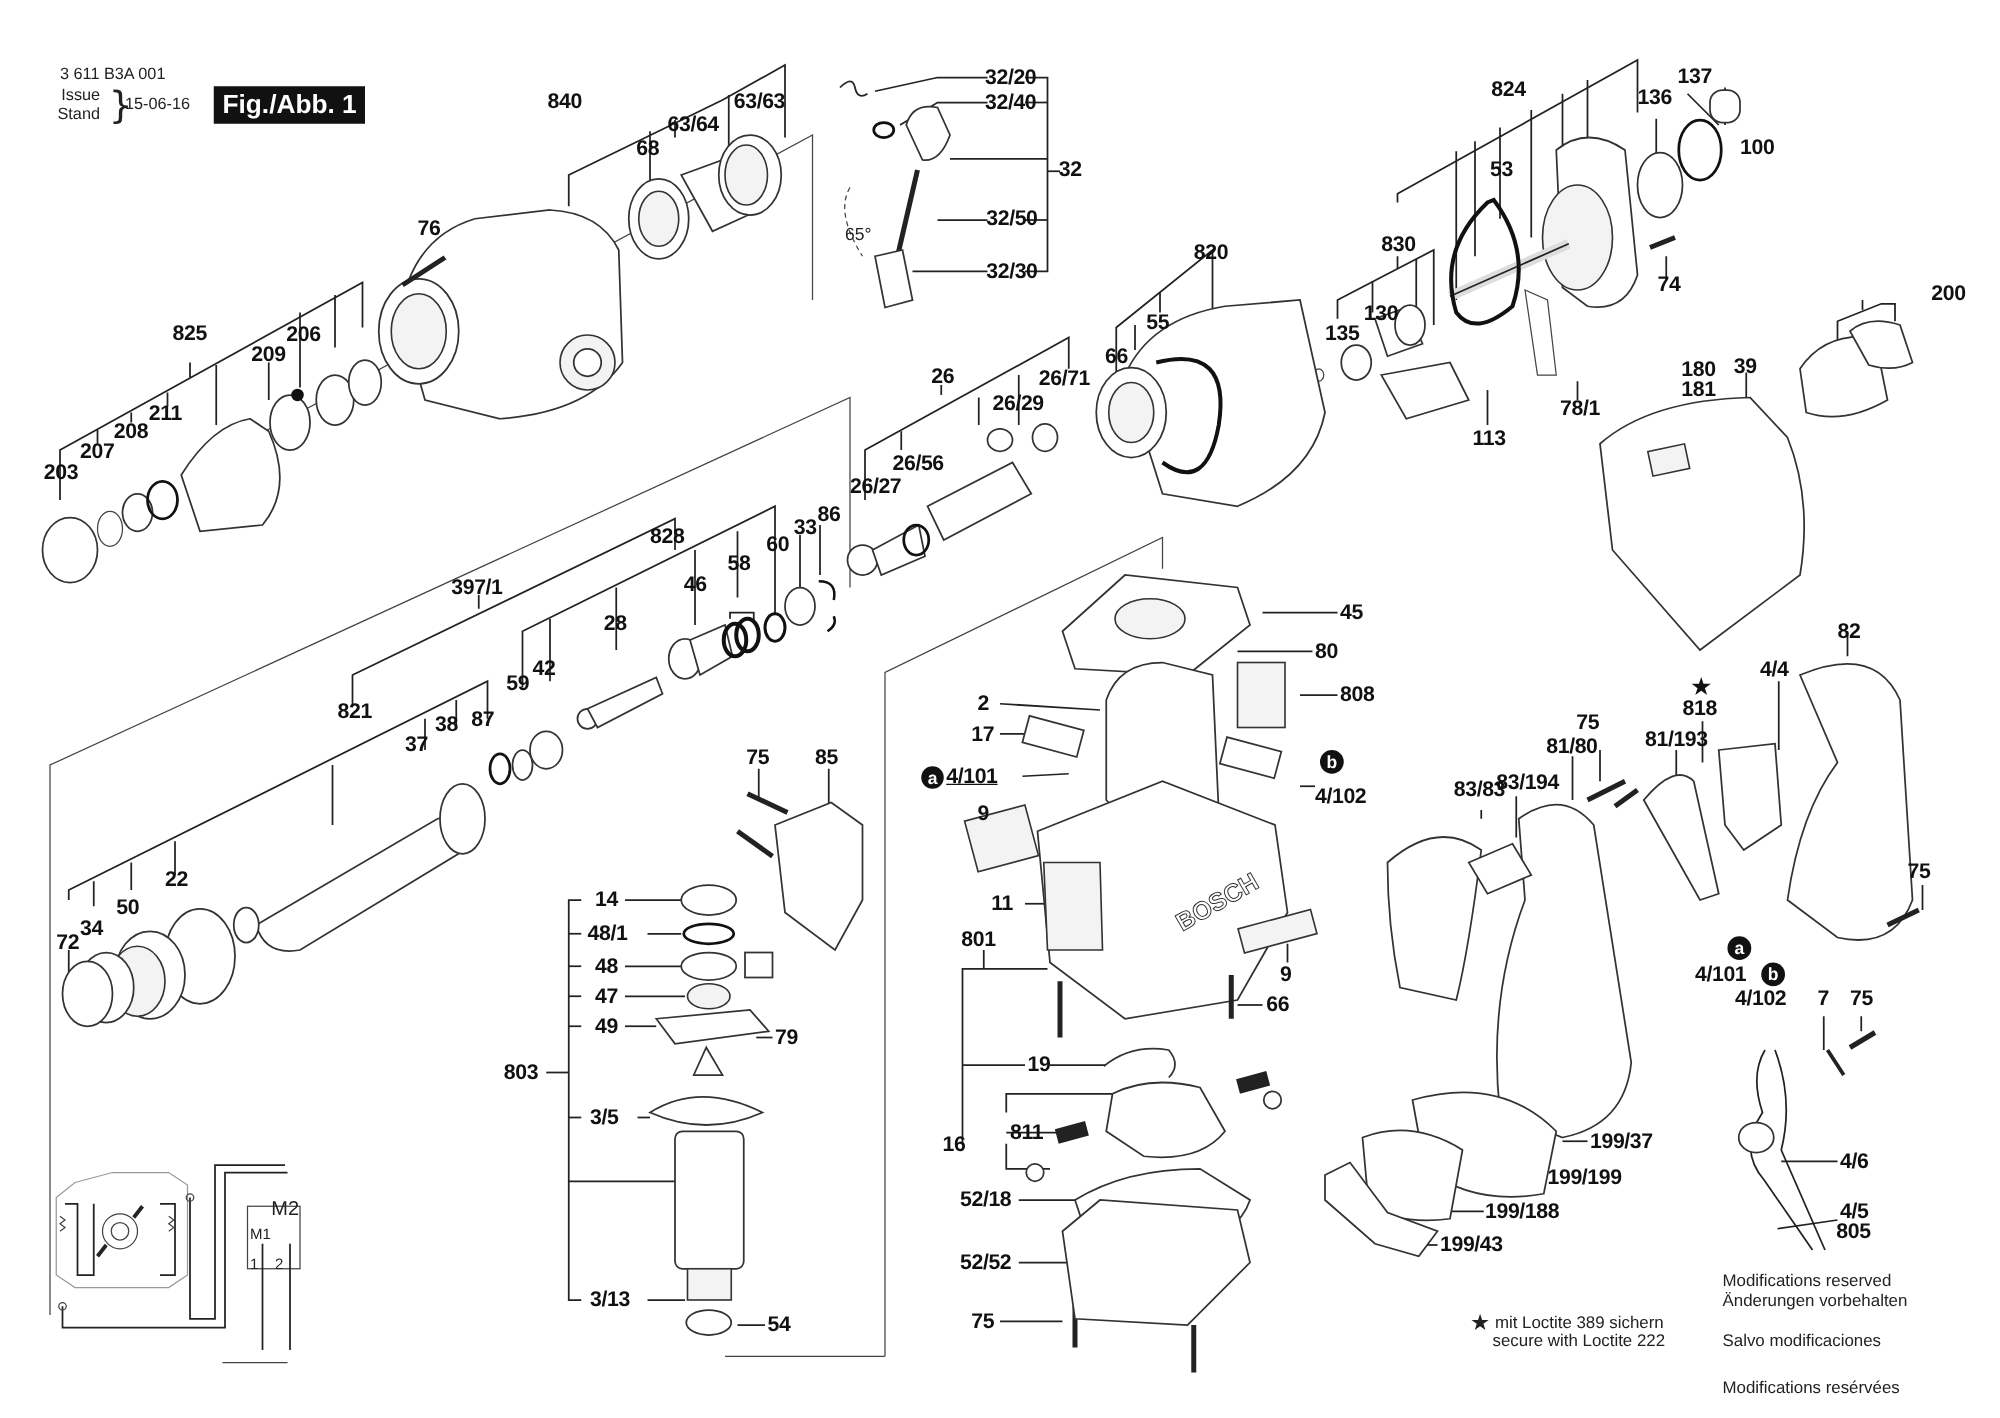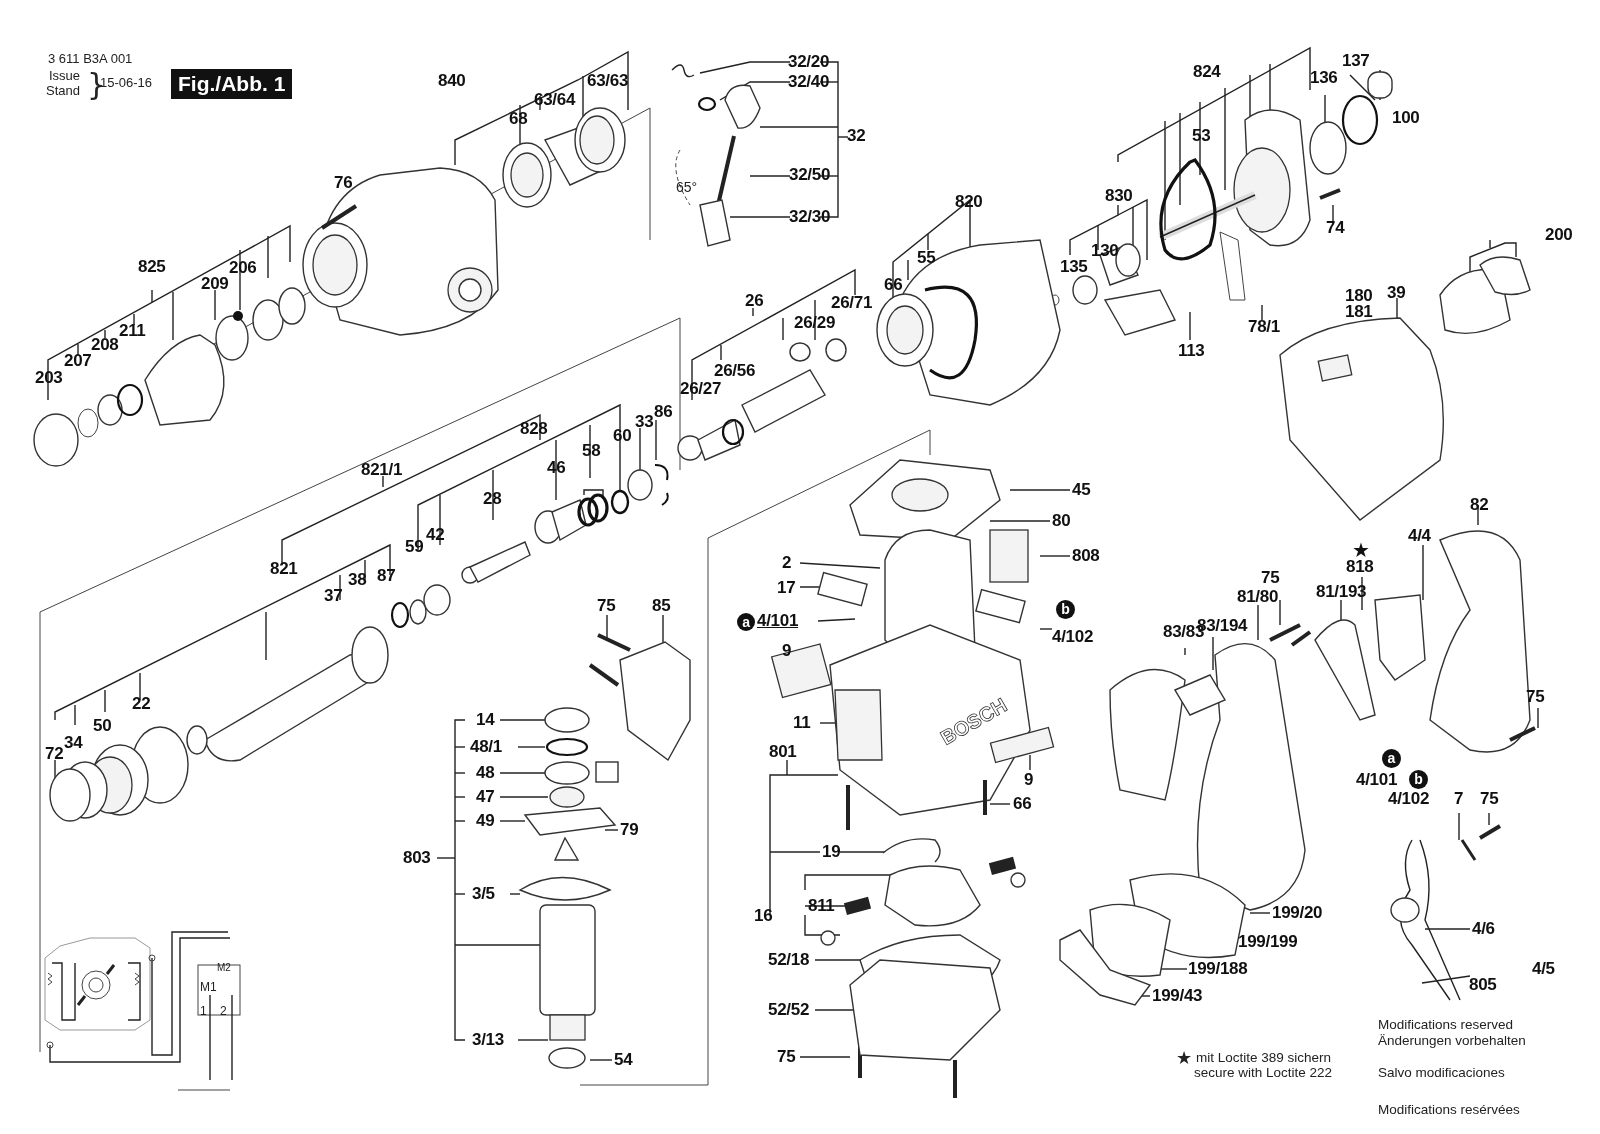--- a/index.html
+++ b/index.html
@@ -416,21 +416,21 @@
 <div class="lbl" style="left:64px;top:352px;">207</div>
 <div class="lbl" style="left:35px;top:369px;">203</div>
 
 <div class="lbl" style="left:745px;top:292px;">26</div>
 <div class="lbl" style="left:831px;top:294px;">26/71</div>
 <div class="lbl" style="left:794px;top:314px;">26/29</div>
 <div class="lbl" style="left:714px;top:362px;">26/56</div>
 <div class="lbl" style="left:680px;top:380px;">26/27</div>
 
 <div class="lbl" style="left:520px;top:420px;">828</div>
-<div class="lbl" style="left:361px;top:461px;">821/1</div>
+<div class="lbl" style="left:361px;top:461px;">397/1</div>
 <div class="lbl" style="left:654px;top:403px;">86</div>
 <div class="lbl" style="left:635px;top:413px;">33</div>
 <div class="lbl" style="left:613px;top:427px;">60</div>
 <div class="lbl" style="left:582px;top:442px;">58</div>
 <div class="lbl" style="left:547px;top:459px;">46</div>
 <div class="lbl" style="left:483px;top:490px;">28</div>
 <div class="lbl" style="left:426px;top:526px;">42</div>
 <div class="lbl" style="left:405px;top:538px;">59</div>
 
 <div class="lbl" style="left:270px;top:560px;">821</div>
@@ -489,29 +489,29 @@
 <div class="lbl" style="left:1197px;top:603px;margin-top:14px;">83/194</div>
 <div class="lbl" style="left:1163px;top:623px;">83/83</div>
 
 <div class="circ-abs" style="left:1382px;top:749px;">a</div>
 <div class="lbl" style="left:1356px;top:771px;">4/101</div>
 <div class="circ-abs" style="left:1409px;top:770px;">b</div>
 <div class="lbl" style="left:1388px;top:790px;">4/102</div>
 <div class="lbl" style="left:1454px;top:790px;">7</div>
 <div class="lbl" style="left:1480px;top:790px;">75</div>
 
-<div class="lbl" style="left:1272px;top:904px;">199/20</div>
+<div class="lbl" style="left:1272px;top:904px;">199/37</div>
 <div class="lbl" style="left:1238px;top:933px;">199/199</div>
 <div class="lbl" style="left:1188px;top:960px;">199/188</div>
 <div class="lbl" style="left:1152px;top:987px;">199/43</div>
 <div class="lbl" style="left:1472px;top:920px;">4/6</div>
-<div class="lbl" style="left:1532px;top:960px;">4/5</div>
+<div class="lbl" style="left:1472px;top:960px;">4/5</div>
 <div class="lbl" style="left:1469px;top:976px;">805</div>
 
-<div class="meta" style="left:217px;top:961px;font-size:10px;">M2</div>
+<div class="meta" style="left:217px;top:961px;font-size:16px;">M2</div>
 <div class="meta" style="left:200px;top:980px;font-size:12px;">M1</div>
 <div class="meta" style="left:200px;top:1004px;font-size:12px;">1</div>
 <div class="meta" style="left:220px;top:1004px;font-size:12px;">2</div>
 
 <div class="note" style="left:1176px;top:1050px;">
   <span style="font-size:18px;vertical-align:-2px;">★</span>
   <span>mit Loctite 389 sichern</span>
 </div>
 <div class="note" style="left:1194px;top:1065px;">secure with Loctite 222</div>
 

